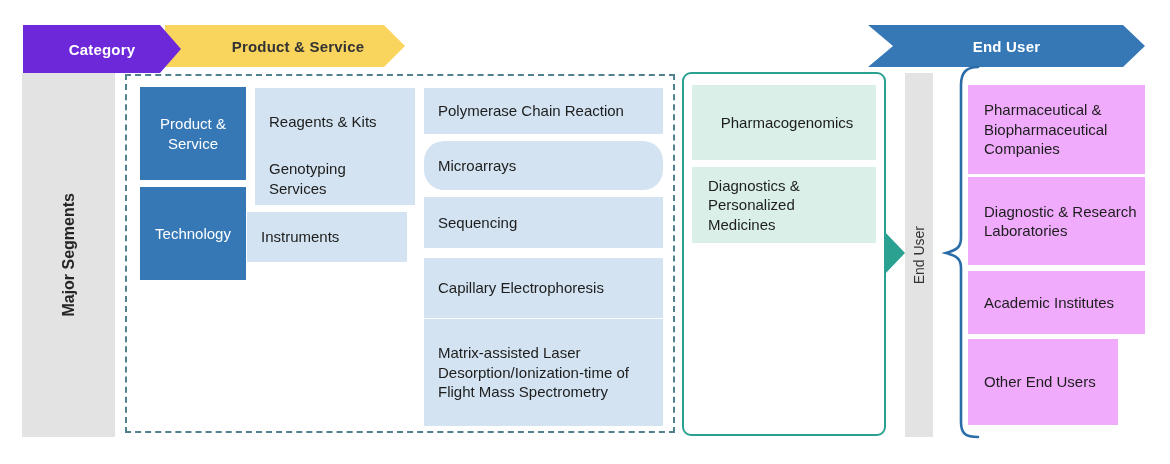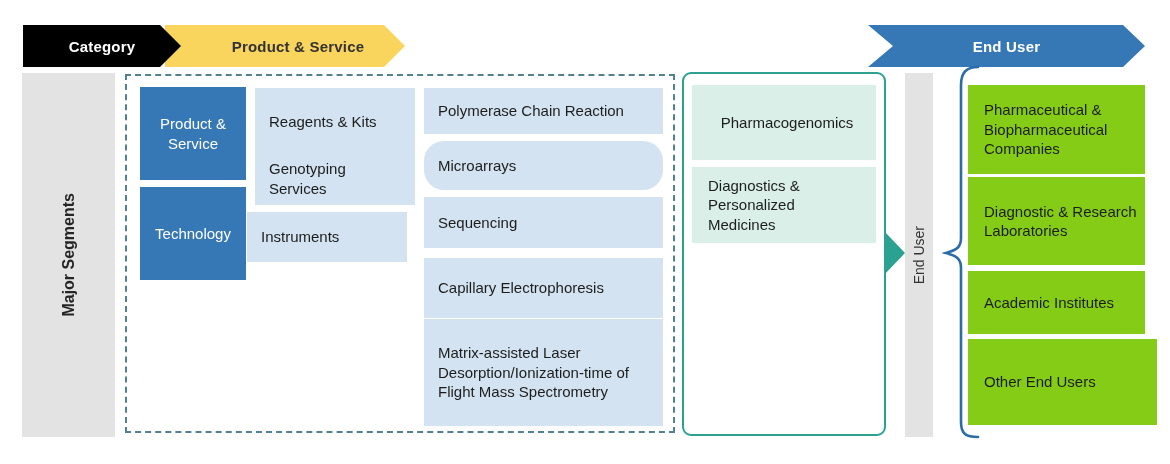--- a/index.html
+++ b/index.html
@@ -8,21 +8,21 @@
     font-family:"Liberation Sans","DejaVu Sans",sans-serif;
     color:#1d1d1d;overflow:hidden;
   }
   .abs{position:absolute;box-sizing:border-box;}
 
   
   .arrow{display:flex;align-items:center;justify-content:center;
     font-size:15px;font-weight:bold;letter-spacing:.2px;}
   .arrow-right{clip-path:polygon(0 0,calc(100% - 21px) 0,100% 50%,calc(100% - 21px) 100%,0 100%);}
   .arrow-notch{clip-path:polygon(0 0,calc(100% - 22px) 0,100% 50%,calc(100% - 22px) 100%,0 100%,25px 50%);}
-  #cat-arrow{left:23px;top:25px;width:158px;height:42px;background:#000000;color:#ffffff;z-index:2;}
+  #cat-arrow{left:23px;top:25px;width:158px;height:48px;background:#6d28d9;color:#ffffff;z-index:2;}
   #ps-arrow{left:165px;top:25px;width:240px;height:42px;background:#fad55e;color:#333333;z-index:1;padding-left:26px;}
   #eu-arrow{left:868px;top:25px;width:277px;height:42px;background:#3678b6;color:#ffffff;}
 
   
   .vbar{background:#e3e3e3;display:flex;align-items:center;justify-content:center;}
   .vtext{writing-mode:vertical-rl;transform:rotate(180deg);white-space:nowrap;}
   #major-segments{left:22px;top:73px;width:93px;height:364px;}
   #major-segments .vtext{font-size:16px;font-weight:bold;color:#262626;}
   #eu-bar{left:905px;top:73px;width:28px;height:364px;}
   #eu-bar .vtext{font-size:14px;color:#333333;}
@@ -30,21 +30,21 @@
   
   #dashed-box{left:125px;top:74px;width:550px;height:359px;border:2px dashed #51808f;background:transparent;}
 
   
   .cat-box{background:#3678b5;color:#ffffff;display:flex;align-items:center;justify-content:center;
     text-align:center;font-size:15px;line-height:1.3;padding:4px 8px;}
   .item-box{background:#d3e3f1;display:flex;align-items:center;
     font-size:15px;line-height:1.3;padding:4px 10px 4px 14px;color:#1d1d1d;}
   .app-box{background:#d9efe8;display:flex;align-items:center;
     font-size:15px;line-height:1.3;padding:4px 10px 4px 16px;color:#1d1d1d;}
-  .eu-box{background:#84cc16;display:flex;align-items:center;
+  .eu-box{background:#f0abfc;display:flex;align-items:center;
     font-size:15px;line-height:1.3;padding:4px 8px 4px 16px;color:#1d1d1d;}
 
   #cat-0{left:140px;top:87px;width:106px;height:93px;}
   #cat-1{left:140px;top:187px;width:106px;height:93px;}
 
   #psi-0{left:255px;top:88px;width:160px;height:68px;}
   #psi-1{left:255px;top:152px;width:160px;height:53px;}
   #psi-2{left:247px;top:212px;width:160px;height:50px;}
 
   #tech-0{left:424px;top:88px;width:239px;height:46px;}
@@ -56,21 +56,21 @@
   #app-group{left:682px;top:72px;width:204px;height:364px;border:2px solid #2aa191;border-radius:9px;background:#ffffff;}
   #app-0{left:692px;top:85px;width:184px;height:75px;justify-content:center;}
   #app-1{left:692px;top:167px;width:184px;height:76px;}
 
   #teal-arrow{left:884px;top:231px;width:21px;height:44px;background:#2aa191;
     clip-path:polygon(0 0,100% 50%,0 100%);}
 
   #eu-0{left:968px;top:85px;width:177px;height:89px;}
   #eu-1{left:968px;top:177px;width:177px;height:88px;}
   #eu-2{left:968px;top:271px;width:177px;height:63px;}
-  #eu-3{left:968px;top:339px;width:189px;height:86px;}
+  #eu-3{left:968px;top:339px;width:150px;height:86px;}
 
   #brace{left:942px;top:64px;width:38px;height:376px;}
 </style>
 </head>
 <body>
 
 <div id="stage">
 
   <div id="cat-arrow" class="abs arrow arrow-right">
     <span>Category</span>

